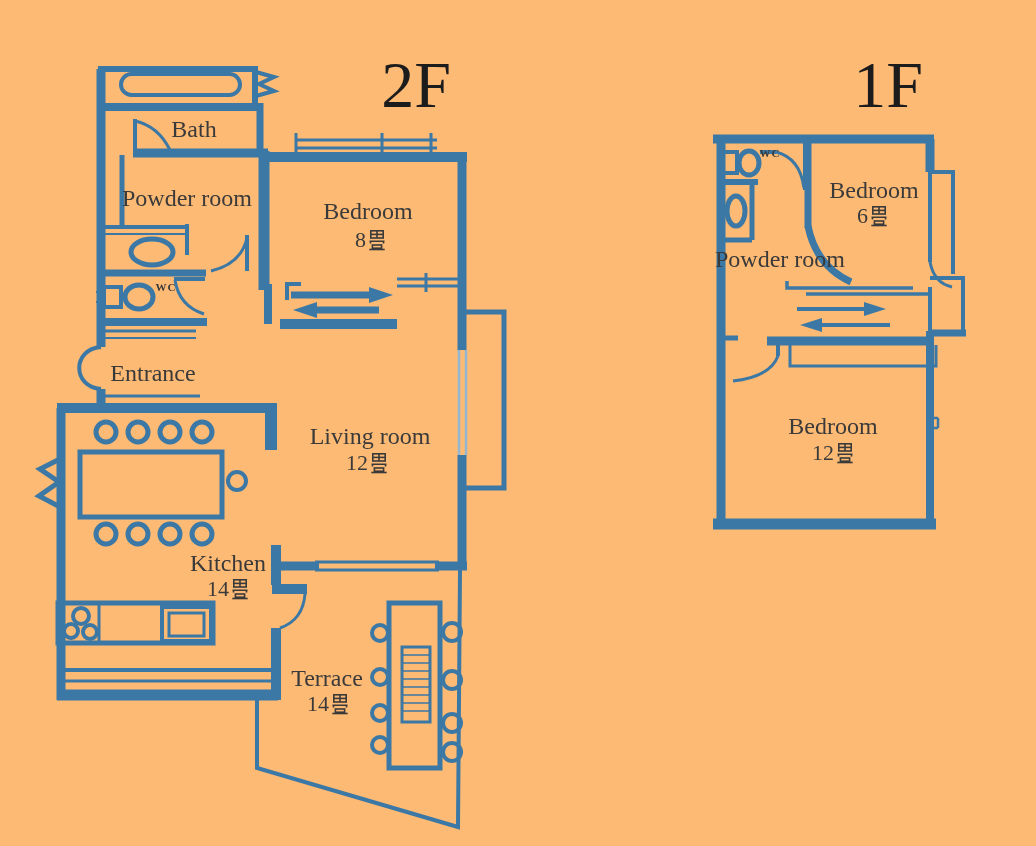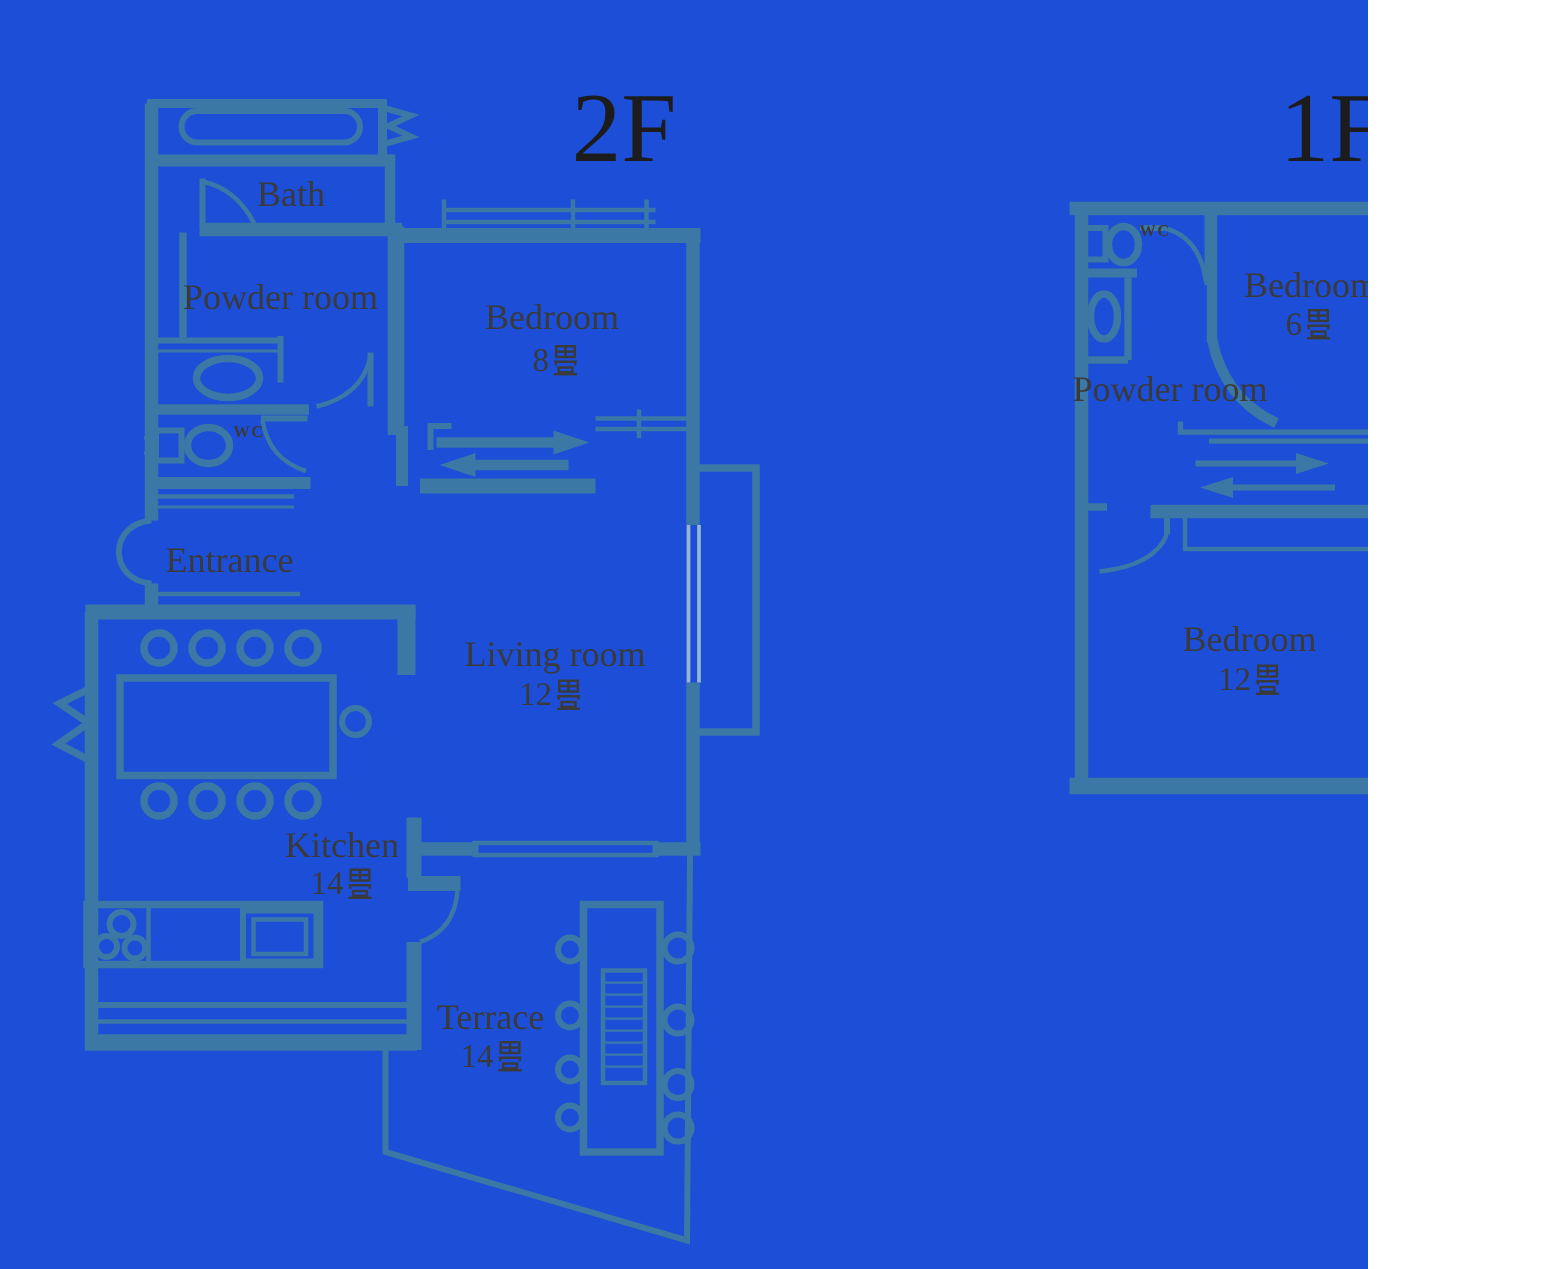--- a/index.html
+++ b/index.html
@@ -1,16 +1,16 @@
 <!DOCTYPE html>
 <html><head>
 <meta charset="utf-8">
 <style>
   html,body{margin:0;padding:0;background:#ffffff;}
-  .stage{position:relative;width:912px;height:846px;background:#1d4ed8;overflow:hidden;
+  .stage{position:relative;width:1036px;height:846px;background:#fdba74;overflow:hidden;
          font-family:"Liberation Serif", serif;}
   svg text{font-family:"Liberation Serif", serif;}
   .room-label{font-size:24px;fill:#3a3a3a;}
   .size-num{font-size:22px;fill:#3a3a3a;}
   .wc-label{font-size:11px;fill:#3a3a3a;font-weight:bold;letter-spacing:1px;}
   .floor-label{font-size:66px;fill:#1c1c1c;}
   .ln{stroke:#3b78a5;fill:none;}
   .fillb{fill:#3b78a5;stroke:none;}
   .light{stroke:#93b7d1;}
   .s15{stroke-width:1.5}.s2{stroke-width:2}.s25{stroke-width:2.5}.s3{stroke-width:3}

